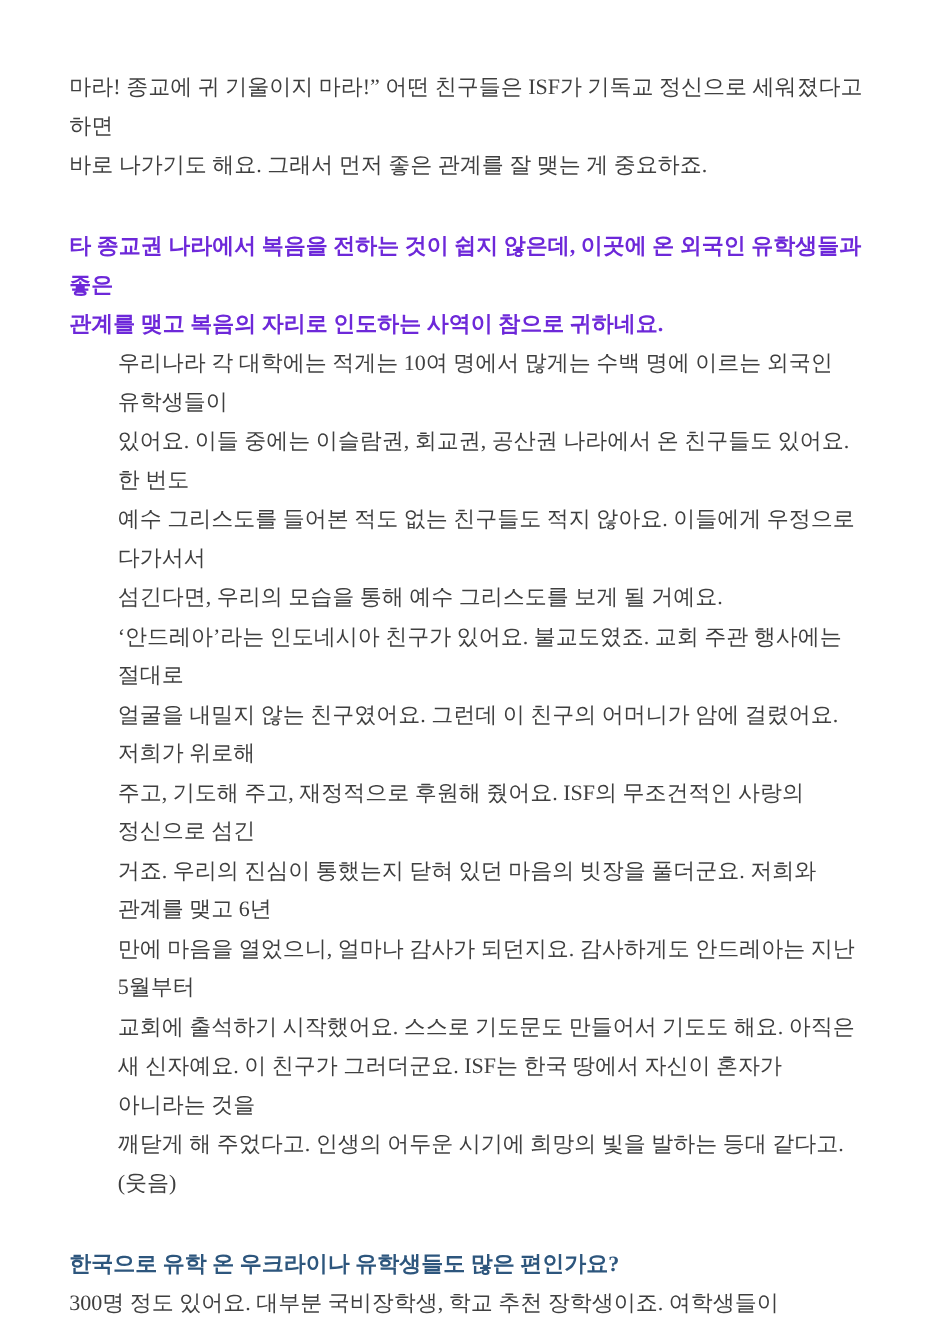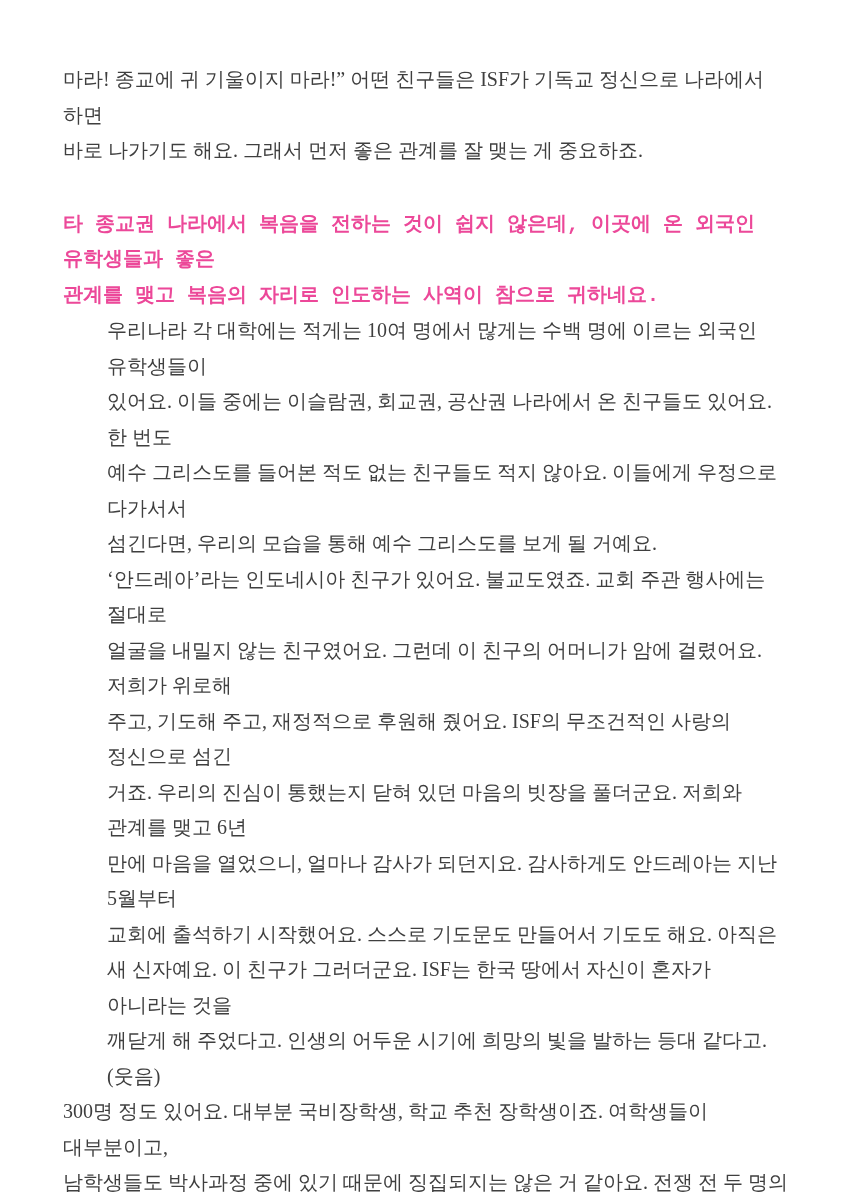--- a/index.html
+++ b/index.html
@@ -38,39 +38,40 @@
     font-weight: 700;
     margin-top: 38px;
   }
   
   p.body-par + p.question { margin-top: 38px; }
 </style>
 </head>
 <body style="background: rgb(255, 255, 255);">
 
 <main data-name="article-page">
-  <p class="body-par" data-name="answer-paragraph-continued" style="color: rgb(63, 63, 63);">마라! 종교에 귀 기울이지 마라!” 어떤 친구들은 ISF가 기독교 정신으로 나라에서 하면
+  <p class="body-par" data-name="answer-paragraph-continued" style="color: rgb(63, 63, 63);">마라! 종교에 귀 기울이지 마라!” 어떤 친구들은 ISF가 기독교 정신으로 세워졌다고 하면
 바로 나가기도 해요. 그래서 먼저 좋은 관계를 잘 맺는 게 중요하죠.</p>
 
-  <p class="question" data-name="interviewer-question-1" style="color: #ec4899; font-family: Liberation Mono, monospace;">타 종교권 나라에서 복음을 전하는 것이 쉽지 않은데, 이곳에 온 외국인 유학생들과 좋은
+  <p class="question" data-name="interviewer-question-1" style="color: #6d28d9;">타 종교권 나라에서 복음을 전하는 것이 쉽지 않은데, 이곳에 온 외국인 유학생들과 좋은
 관계를 맺고 복음의 자리로 인도하는 사역이 참으로 귀하네요.</p>
 
   <p class="body-par" data-name="answer-paragraph-1" style="color: rgb(63, 63, 63); margin-left: 44px;">우리나라 각 대학에는 적게는 10여 명에서 많게는 수백 명에 이르는 외국인 유학생들이
 있어요. 이들 중에는 이슬람권, 회교권, 공산권 나라에서 온 친구들도 있어요. 한 번도
 예수 그리스도를 들어본 적도 없는 친구들도 적지 않아요. 이들에게 우정으로 다가서서
 섬긴다면, 우리의 모습을 통해 예수 그리스도를 보게 될 거예요.
 ‘안드레아’라는 인도네시아 친구가 있어요. 불교도였죠. 교회 주관 행사에는 절대로
 얼굴을 내밀지 않는 친구였어요. 그런데 이 친구의 어머니가 암에 걸렸어요. 저희가 위로해
 주고, 기도해 주고, 재정적으로 후원해 줬어요. ISF의 무조건적인 사랑의 정신으로 섬긴
 거죠. 우리의 진심이 통했는지 닫혀 있던 마음의 빗장을 풀더군요. 저희와 관계를 맺고 6년
 만에 마음을 열었으니, 얼마나 감사가 되던지요. 감사하게도 안드레아는 지난 5월부터
 교회에 출석하기 시작했어요. 스스로 기도문도 만들어서 기도도 해요. 아직은
 새 신자예요. 이 친구가 그러더군요. ISF는 한국 땅에서 자신이 혼자가 아니라는 것을
 깨닫게 해 주었다고. 인생의 어두운 시기에 희망의 빛을 발하는 등대 같다고. (웃음)</p>
 
+  <p class="question" data-name="interviewer-question-2" style="color: rgb(45, 86, 125);">한국으로 유학 온 우크라이나 유학생들도 많은 편인가요?</p>
 
   <p class="body-par" data-name="answer-paragraph-2" style="color: rgb(63, 63, 63);">300명 정도 있어요. 대부분 국비장학생, 학교 추천 장학생이죠. 여학생들이 대부분이고,
 남학생들도 박사과정 중에 있기 때문에 징집되지는 않은 거 같아요. 전쟁 전 두 명의
 우크라이나 유학생이 ISF 멤버로 활동했어요. 전쟁 이후 12명이 더 연결되었죠. 3명의
 학생에게 장학금을 주었고, 도움이 절실한 친구들에게는 긴급 생계비나 필요 물자를
 전달했어요. 지난 부활절에는 ‘우크라이나 지원 공동대책위원회’에서 부활절 선물을 나눠
 주었어요. 우크라이나 유학생들이 아름다운 친절과 평화를 기원하는 목소리에 감사하고
 있어요.</p>
 
 </main>

